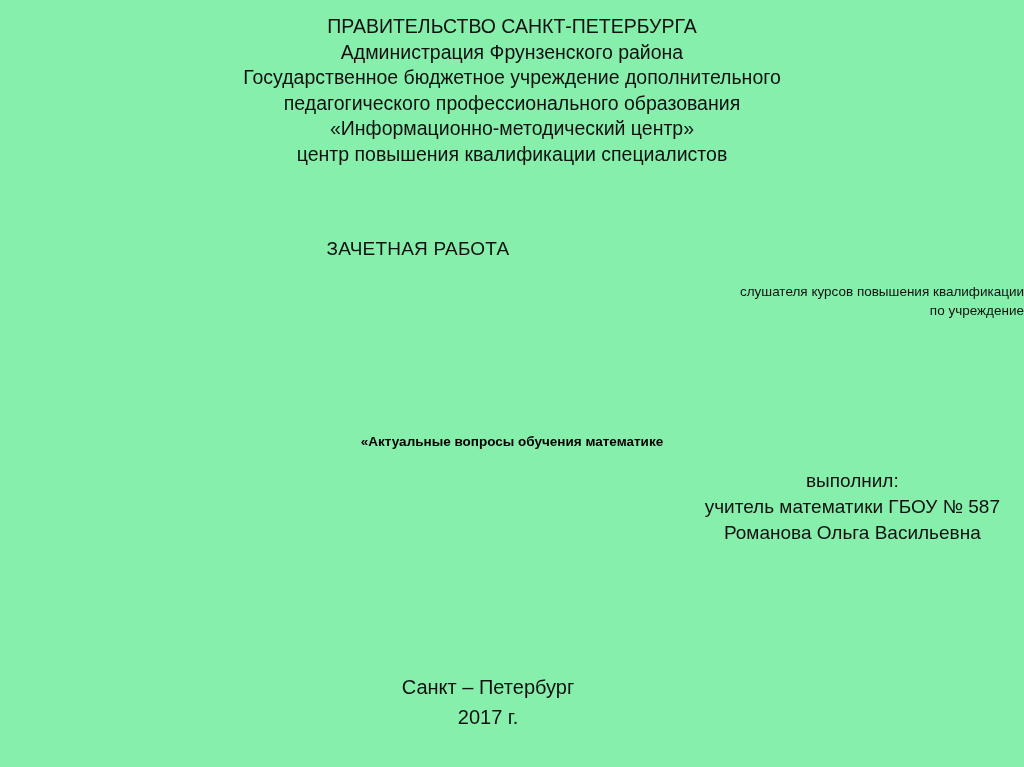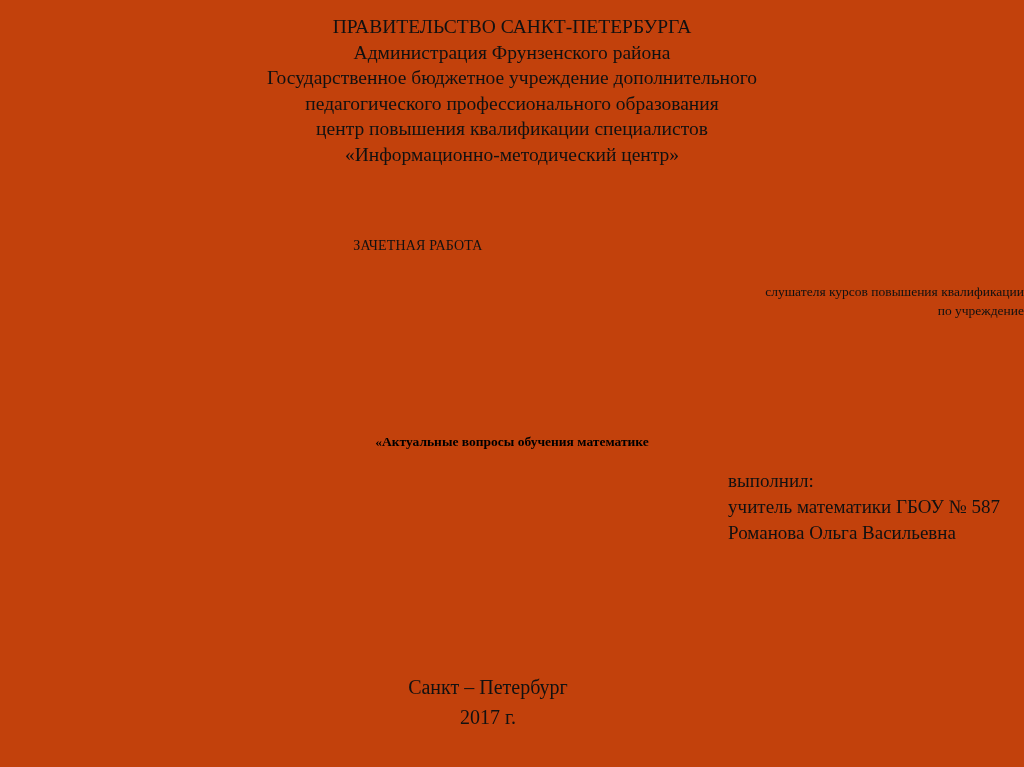--- a/index.html
+++ b/index.html
@@ -4,22 +4,22 @@
 <style>
   html, body {
     margin: 0;
     padding: 0;
     background: #ffffff;
   }
   .page {
     position: relative;
     width: 1024px;
     height: 767px;
-    background: #c2410c;
-    font-family: Liberation Serif, serif;
+    background: #86efac;
+    font-family: Liberation Sans, sans-serif;
     color: #000000;
     overflow: hidden;
     box-sizing: border-box;
   }
   .header-block {
     position: absolute;
     top: 14px;
     left: 0;
     width: 1024px;
     text-align: center;
@@ -29,21 +29,21 @@
     line-height: 25.5px;
     color: #111111;
     white-space: nowrap;
   }
   .work-type {
     position: absolute;
     top: 238px;
     left: 0;
     width: 836px;
     text-align: center;
-    font-size: 14px;
+    font-size: 19px;
     letter-spacing: 0.2px;
     color: #111111;
   }
   .listener-block {
     position: absolute;
     top: 282px;
     left: 0;
     width: 1024px;
     text-align: right;
   }
@@ -63,21 +63,21 @@
   .program-title .line {
     font-size: 13.5px;
     line-height: 19px;
     font-weight: bold;
     color: #000000;
   }
   .author-block {
     position: absolute;
     top: 468px;
     right: 24px;
-    text-align: left;
+    text-align: center;
   }
   .author-block .line {
     font-size: 19px;
     line-height: 26px;
     color: #111111;
     white-space: nowrap;
   }
   .footer-block {
     position: absolute;
     top: 672px;
@@ -94,22 +94,22 @@
 </head>
 <body>
 
 <div class="page">
 
   <div class="header-block">
     <div class="line">ПРАВИТЕЛЬСТВО САНКТ-ПЕТЕРБУРГА</div>
     <div class="line">Администрация Фрунзенского района</div>
     <div class="line">Государственное бюджетное учреждение дополнительного</div>
     <div class="line">педагогического профессионального образования</div>
+    <div class="line">«Информационно-методический центр»</div>
     <div class="line">центр повышения квалификации специалистов</div>
-    <div class="line">«Информационно-методический центр»</div>
   </div>
 
   <div class="work-type">ЗАЧЕТНАЯ РАБОТА</div>
 
   <div class="listener-block">
     <div class="line">слушателя курсов повышения квалификации</div>
     <div class="line">по учреждение</div>
   </div>
 
   <div class="program-title">

